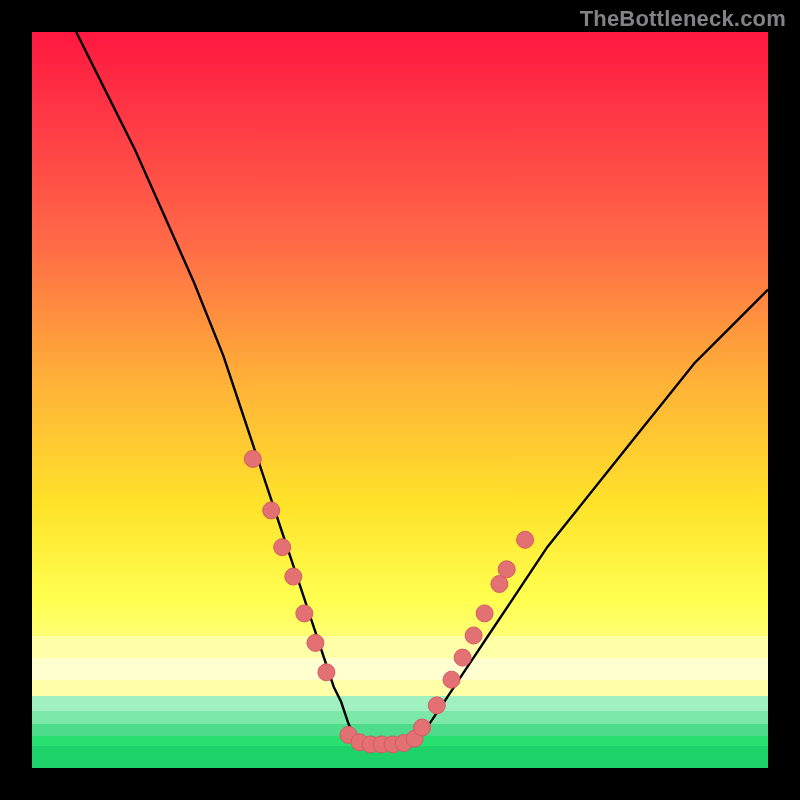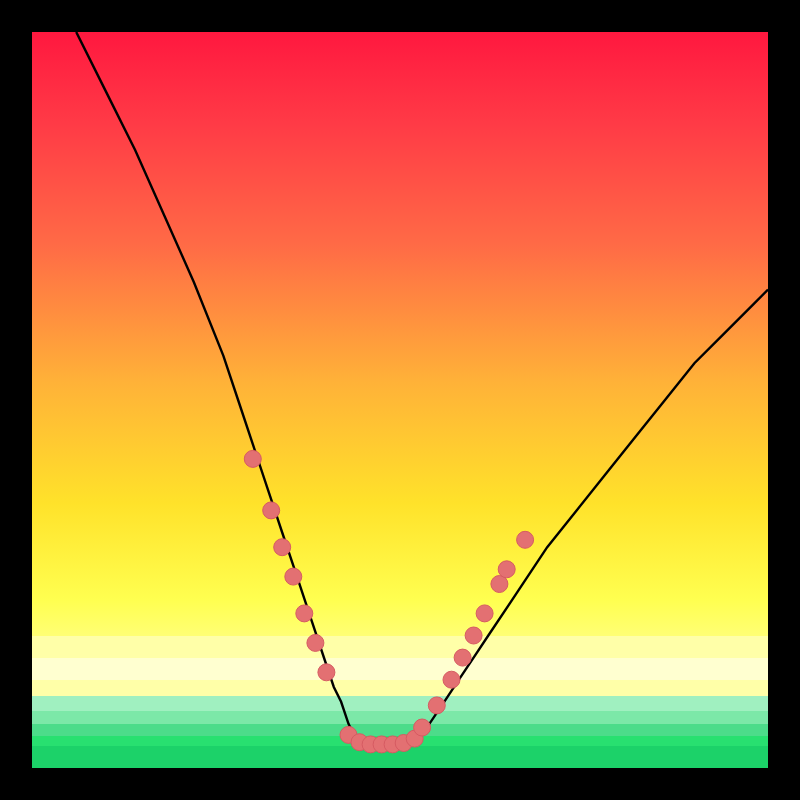--- a/index.html
+++ b/index.html
@@ -98,13 +98,14 @@
           <circle cx="419.5" cy="647.7" r="8.5" fill="#e37072" stroke="#d65b62" stroke-width="1"></circle>
           <circle cx="430.6" cy="625.6" r="8.5" fill="#e37072" stroke="#d65b62" stroke-width="1"></circle>
           <circle cx="441.6" cy="603.5" r="8.5" fill="#e37072" stroke="#d65b62" stroke-width="1"></circle>
           <circle cx="452.6" cy="581.4" r="8.5" fill="#e37072" stroke="#d65b62" stroke-width="1"></circle>
           <circle cx="467.4" cy="552.0" r="8.5" fill="#e37072" stroke="#d65b62" stroke-width="1"></circle>
           <circle cx="474.7" cy="537.3" r="8.5" fill="#e37072" stroke="#d65b62" stroke-width="1"></circle>
           <circle cx="493.1" cy="507.8" r="8.5" fill="#e37072" stroke="#d65b62" stroke-width="1"></circle>
         </g>
     </svg>
   </div>
+  <div class="watermark">TheBottleneck.com</div>
 </div>
 
 </body></html>

